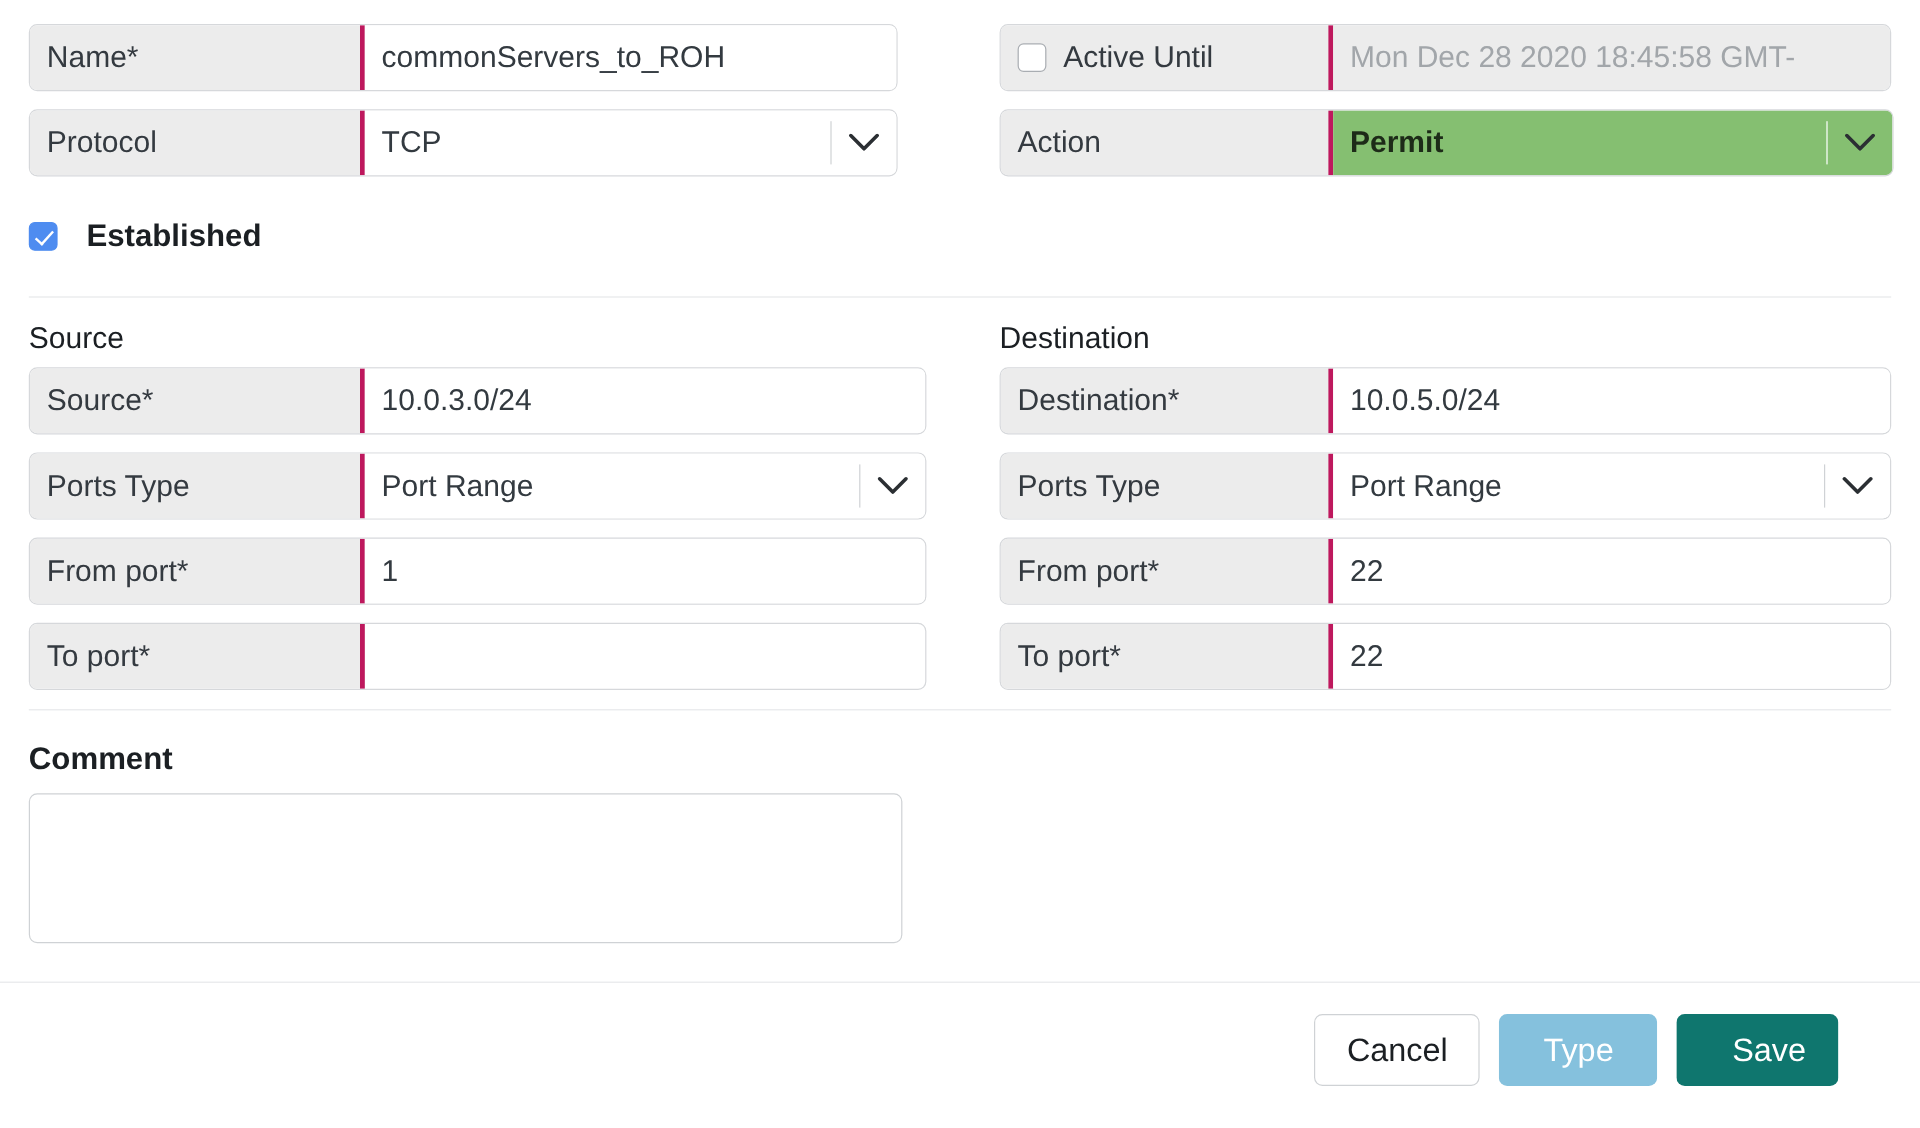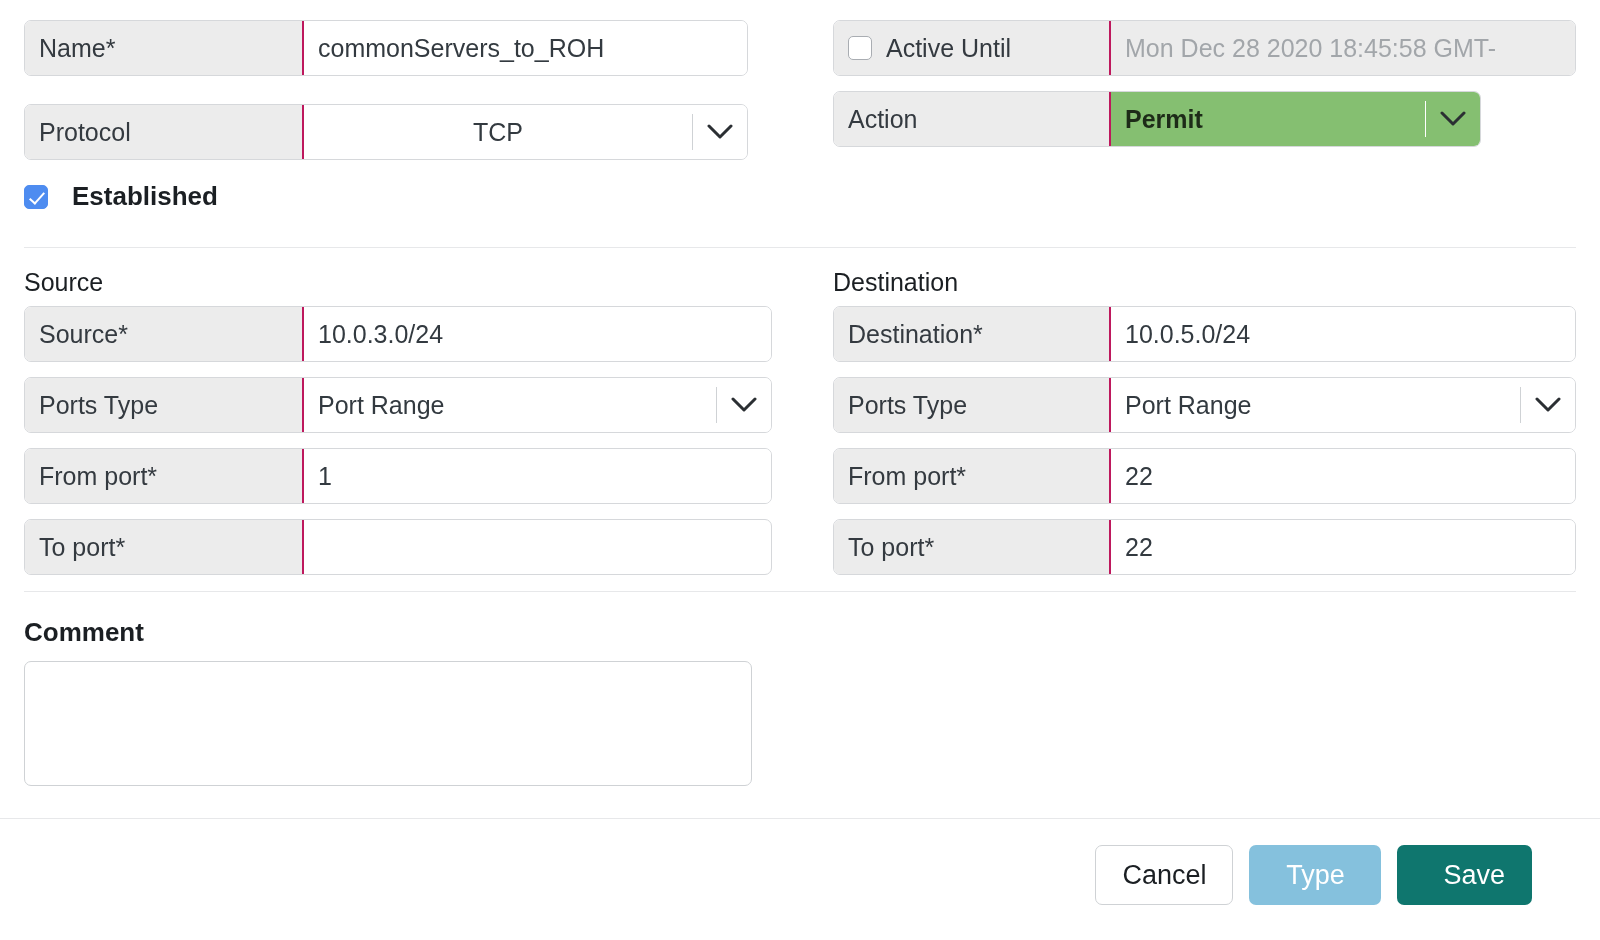--- a/index.html
+++ b/index.html
@@ -27,21 +27,21 @@
     display: flex;
     align-items: stretch;
     border: 1px solid #d6d8db;
     border-radius: 7px;
     background: #ffffff;
     overflow: hidden;
     height: 56px;
   }
   .igroup .ilabel {
     background: #ececec;
-    border-right: 2px solid #be185d;
+    border-right: 4px solid #be185d;
     display: flex;
     align-items: center;
     padding: 0 14px;
     font-size: 25px;
     color: #343a40;
     white-space: nowrap;
   }
   .igroup .ictrl {
     flex: 1 1 auto;
     display: flex;
@@ -112,23 +112,23 @@
     top: 3px;
     width: 6px;
     height: 13px;
     border: solid #ffffff;
     border-width: 0 2.6px 2.6px 0;
     transform: rotate(42deg);
   }
 
   
   #row-name      { position: absolute; left: 24px;  top: 20px;  width: 724px; }
-  #row-protocol  { position: absolute; left: 24px;  top: 104px;  width: 724px; text-align: center; }
+  #row-protocol  { position: absolute; left: 24px;  top: 91px;  width: 724px; }
   #row-active    { position: absolute; left: 833px; top: 20px;  width: 743px; }
-  #row-action    { position: absolute; left: 833px; top: 91px;  width: 648px; }
+  #row-action    { position: absolute; left: 833px; top: 91px;  width: 745px; }
 
   #row-name .ilabel, #row-protocol .ilabel { width: 279px; }
   #row-active .ilabel { width: 277px; align-items: center; }
   #row-action .ilabel { width: 277px; }
 
   .established {
     position: absolute;
     left: 24px;
     top: 181px;
     display: flex;

